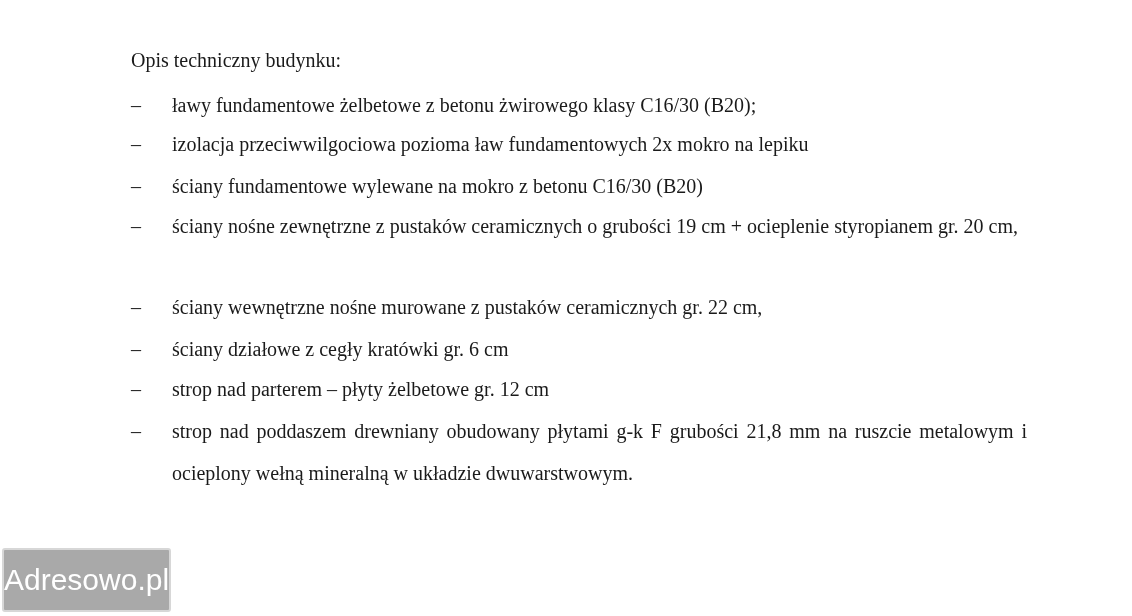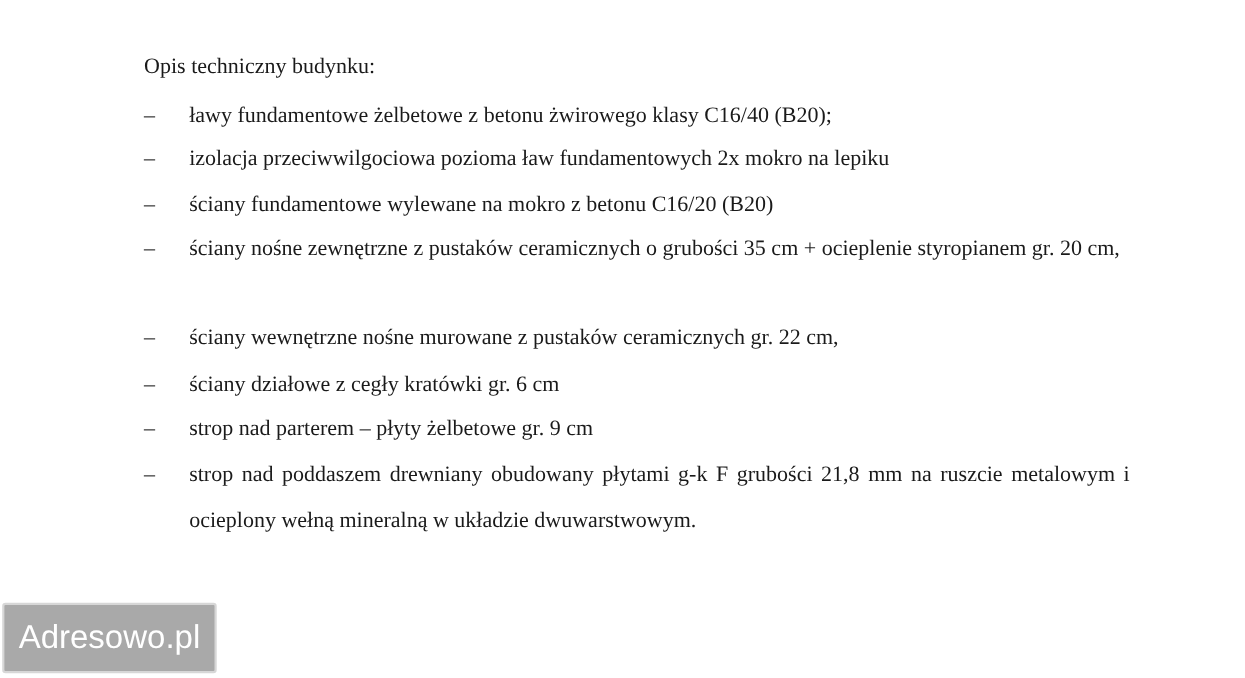--- a/index.html
+++ b/index.html
@@ -13,59 +13,59 @@
   }
   .item {
     position:absolute; left:131px; width:896px; font-size:20px; line-height:26px;
   }
   .dash { position:absolute; left:0; top:0; width:20px; }
   .text {
     position:absolute; left:41px; width:855px; text-align:justify;
   }
   .text.multi { line-height:42px; top:-8px; }
   .watermark {
-    position:absolute; left:2px; top:548px; width:195px; height:64px;
+    position:absolute; left:2px; top:548px; width:169px; height:64px;
     background:#a9a9a9; border:2px solid #d7d7d7; border-radius:3px; box-sizing:border-box;
     color:#ffffff; font-family:"Liberation Sans", "DejaVu Sans", sans-serif;
     font-size:30px; line-height:60px; text-align:center;
   }
 </style>
 </head>
 <body>
 
 <div class="doc">
   <div class="heading">Opis techniczny budynku:</div>
 
   <div class="item" style="top:92px;">
     <span class="dash">–</span>
-    <span class="text">ławy fundamentowe żelbetowe z betonu żwirowego klasy C16/40 (B20);</span>
+    <span class="text">ławy fundamentowe żelbetowe z betonu żwirowego klasy C16/30 (B20);</span>
   </div>
   <div class="item" style="top:131px;">
     <span class="dash">–</span>
     <span class="text">izolacja przeciwwilgociowa pozioma ław fundamentowych 2x mokro na lepiku</span>
   </div>
   <div class="item" style="top:173px;">
     <span class="dash">–</span>
-    <span class="text">ściany fundamentowe wylewane na mokro z betonu C16/20 (B20)</span>
+    <span class="text">ściany fundamentowe wylewane na mokro z betonu C16/30 (B20)</span>
   </div>
   <div class="item" style="top:213px;">
     <span class="dash">–</span>
-    <span class="text multi" style="text-align-last:left;">ściany nośne zewnętrzne z pustaków ceramicznych o grubości 35 cm + ocieplenie styropianem gr. 20 cm,</span>
+    <span class="text multi" style="text-align-last:left;">ściany nośne zewnętrzne z pustaków ceramicznych o grubości 19 cm + ocieplenie styropianem gr. 20 cm,</span>
   </div>
   <div class="item" style="top:294px;">
     <span class="dash">–</span>
     <span class="text">ściany wewnętrzne nośne murowane z pustaków ceramicznych gr. 22 cm,</span>
   </div>
   <div class="item" style="top:336px;">
     <span class="dash">–</span>
     <span class="text">ściany działowe z cegły kratówki gr. 6 cm</span>
   </div>
   <div class="item" style="top:376px;">
     <span class="dash">–</span>
-    <span class="text">strop nad parterem – płyty żelbetowe gr. 9 cm</span>
+    <span class="text">strop nad parterem – płyty żelbetowe gr. 12 cm</span>
   </div>
   <div class="item" style="top:418px;">
     <span class="dash">–</span>
     <span class="text multi" style="text-align-last:left;">strop nad poddaszem drewniany obudowany płytami g-k F grubości 21,8 mm na ruszcie metalowym i ocieplony wełną mineralną w układzie dwuwarstwowym.</span>
   </div>
 </div>
 
 <div class="watermark">Adresowo.pl</div>
 
 </body></html>

